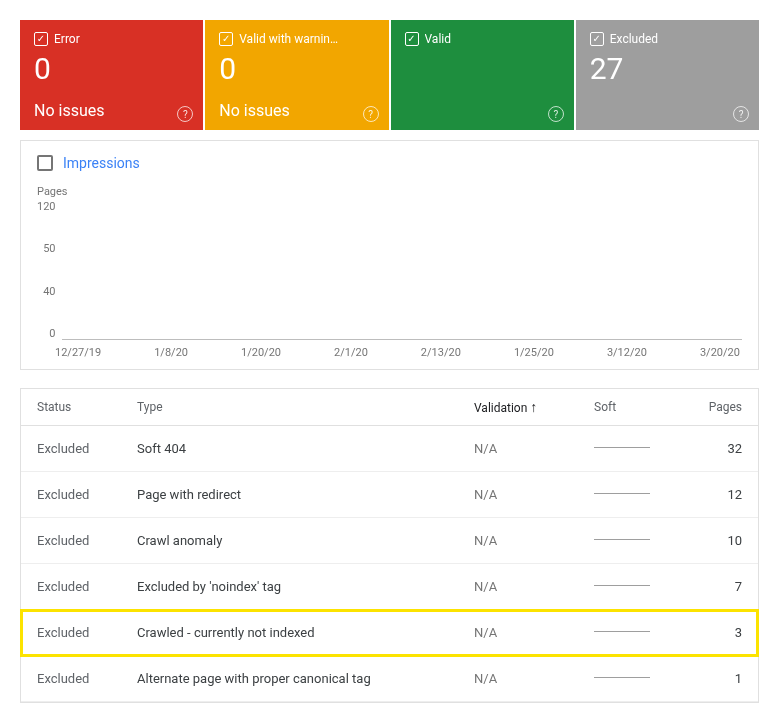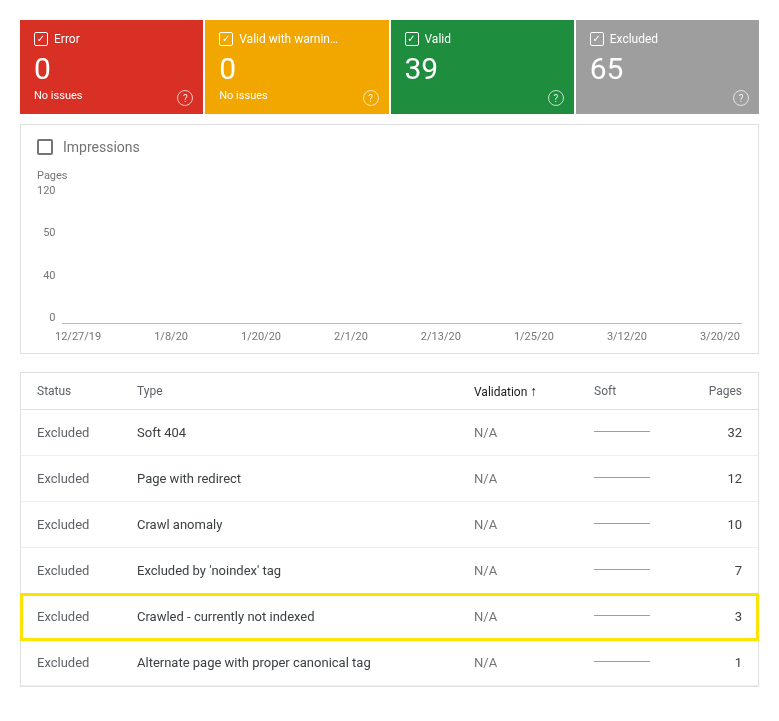--- a/index.html
+++ b/index.html
@@ -8,25 +8,25 @@
     .status-cards { display: flex; gap: 2px; padding: 20px 20px 0 20px; }
     .status-card { flex: 1; padding: 12px 14px 10px 14px; color: #fff; position: relative; min-height: 94px; }
     .status-card.error { background: #d83025; }
     .status-card.warn { background: #f2a600; }
     .status-card.valid { background: #1e8e3e; }
     .status-card.excluded { background: #9e9e9e; }
     .card-top { display: flex; align-items: center; gap: 6px; font-size: 12px; margin-bottom: 6px; }
     .card-top .chk { width: 14px; height: 14px; border: 1.5px solid #fff; border-radius: 2px; display: inline-flex; align-items: center; justify-content: center; font-size: 10px; line-height: 1; }
     .card-top .label { white-space: nowrap; overflow: hidden; text-overflow: ellipsis; }
     .card-value { font-size: 30px; font-weight: 400; line-height: 1.1; }
-    .card-sub { font-size: 11px; margin-top: 4px; }
+    .card-sub { font-size: 16px; margin-top: 16px; }
     .card-help { position: absolute; bottom: 8px; right: 10px; width: 16px; height: 16px; border: 1.5px solid rgba(255,255,255,0.85); border-radius: 50%; font-size: 10px; display: flex; align-items: center; justify-content: center; opacity: 0.85; }
     
     .chart-panel { margin: 10px 20px 18px 20px; border: 1px solid #e0e0e0; padding: 14px 16px 10px 16px; }
-    .impressions-row { display: flex; align-items: center; gap: 10px; font-size: 14px; color: #737373; margin-bottom: 14px; }
+    .impressions-row { display: flex; align-items: center; gap: 10px; font-size: 14px; color: #3b82f6; margin-bottom: 14px; }
     .impressions-row .cbox { width: 16px; height: 16px; border: 2px solid #757575; border-radius: 2px; }
     .axis-label { font-size: 11px; color: #757575; margin-bottom: 2px; }
     .chart-wrap { display: flex; }
     .y-axis { display: flex; flex-direction: column; justify-content: space-between; align-items: flex-end; font-size: 11px; color: #757575; padding-right: 6px; height: 140px; }
     .chart-area { flex: 1; position: relative; height: 140px; border-bottom: 1px solid #bdbdbd;}
     .bars { position: absolute; left: 48px; right: 4px; bottom: 0; top: 0; display: flex; align-items: flex-end; gap: 1px; }
     .bar { flex: 1; display: flex; flex-direction: column; justify-content: flex-end; }
     .bar .seg-grey { background: #bdbdbd; }
     .bar .seg-green { background: #1e8e3e; }
     .x-axis { display: flex; font-size: 11px; color: #757575; margin-top: 6px; padding-left: 16px; }
@@ -68,29 +68,28 @@
       </div>
       <div class="card-value">0</div>
       <div class="card-sub">No issues</div>
       <div class="card-help">?</div>
     </div>
     <div class="status-card valid">
       <div class="card-top">
         <span class="chk">✓</span>
         <span class="label">Valid</span>
       </div>
-      <div class="card-value">39</div>
       <div class="card-help">?</div>
     </div>
     <div class="status-card excluded">
       <div class="card-top">
         <span class="chk">✓</span>
         <span class="label">Excluded</span>
       </div>
-      <div class="card-value">65</div>
+      <div class="card-value">27</div>
       <div class="card-help">?</div>
     </div>
   </div>
 
 <div class="chart-panel">
   <div class="impressions-row">
     <span class="cbox"></span>
     <span>Impressions</span>
   </div>
   <div class="axis-label">Pages</div>

